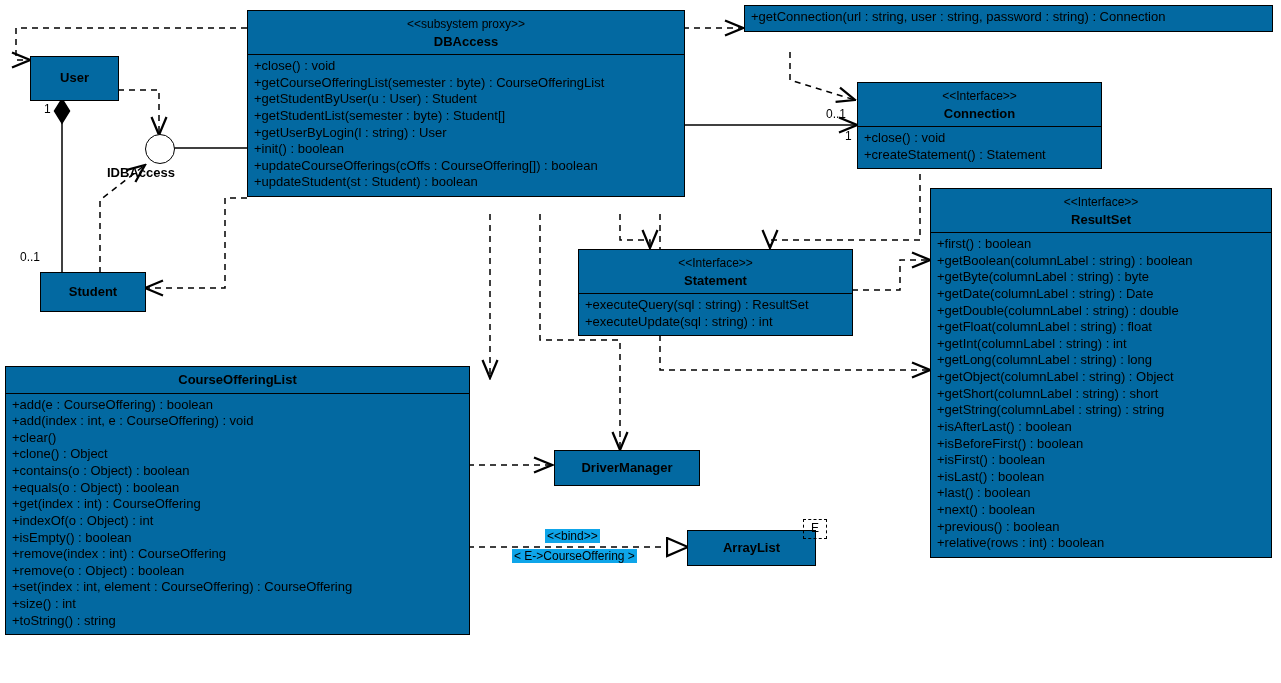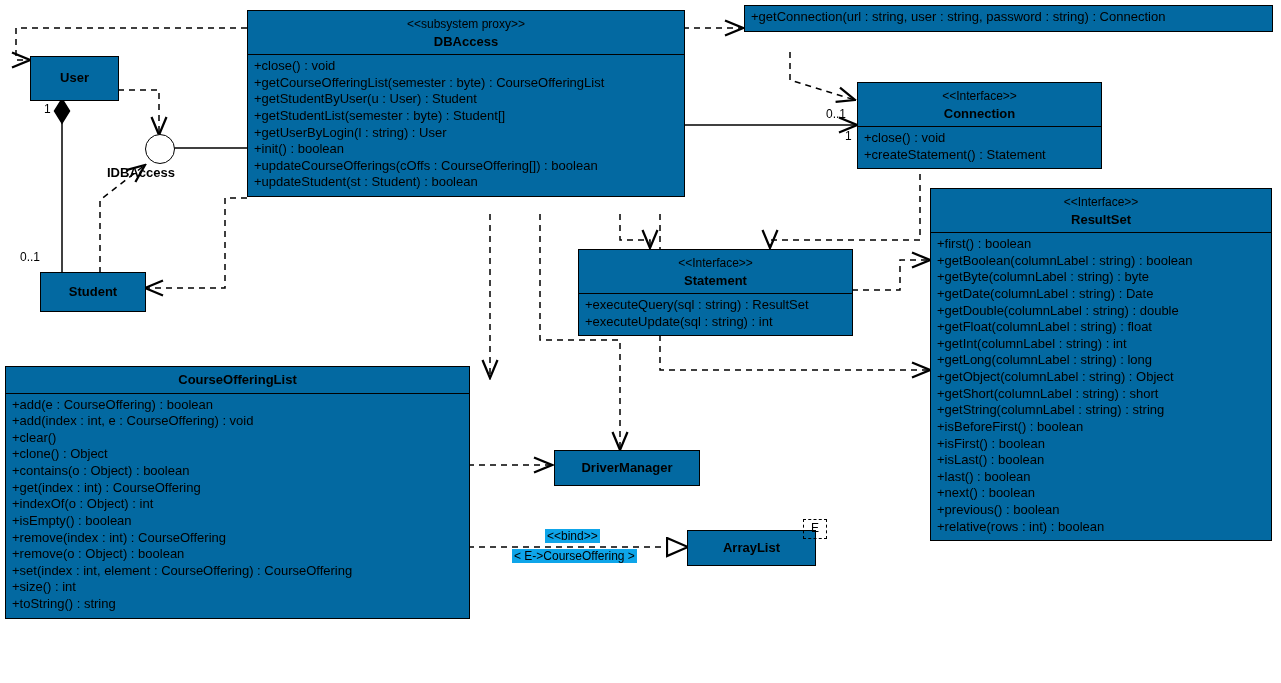--- a/index.html
+++ b/index.html
@@ -135,38 +135,40 @@
         <div>+getBoolean(columnLabel : string) : boolean</div>
         <div>+getByte(columnLabel : string) : byte</div>
         <div>+getDate(columnLabel : string) : Date</div>
         <div>+getDouble(columnLabel : string) : double</div>
         <div>+getFloat(columnLabel : string) : float</div>
         <div>+getInt(columnLabel : string) : int</div>
         <div>+getLong(columnLabel : string) : long</div>
         <div>+getObject(columnLabel : string) : Object</div>
         <div>+getShort(columnLabel : string) : short</div>
         <div>+getString(columnLabel : string) : string</div>
+        <div>+isAfterLast() : boolean</div>
         <div>+isBeforeFirst() : boolean</div>
         <div>+isFirst() : boolean</div>
         <div>+isLast() : boolean</div>
         <div>+last() : boolean</div>
         <div>+next() : boolean</div>
         <div>+previous() : boolean</div>
         <div>+relative(rows : int) : boolean</div>
       </div>
 </div>
 
 <div class="uml-class" style="left:5px; top:330px; width:463px;margin-top:36px;">
   <div class="uml-title">CourseOfferingList</div>
   <div class="uml-body" id="col-ops">
         <div>+add(e : CourseOffering) : boolean</div>
         <div>+add(index : int, e : CourseOffering) : void</div>
         <div>+clear()</div>
         <div>+clone() : Object</div>
         <div>+contains(o : Object) : boolean</div>
+        <div>+equals(o : Object) : boolean</div>
         <div>+get(index : int) : CourseOffering</div>
         <div>+indexOf(o : Object) : int</div>
         <div>+isEmpty() : boolean</div>
         <div>+remove(index : int) : CourseOffering</div>
         <div>+remove(o : Object) : boolean</div>
         <div>+set(index : int, element : CourseOffering) : CourseOffering</div>
         <div>+size() : int</div>
         <div>+toString() : string</div>
       </div>
 </div>

